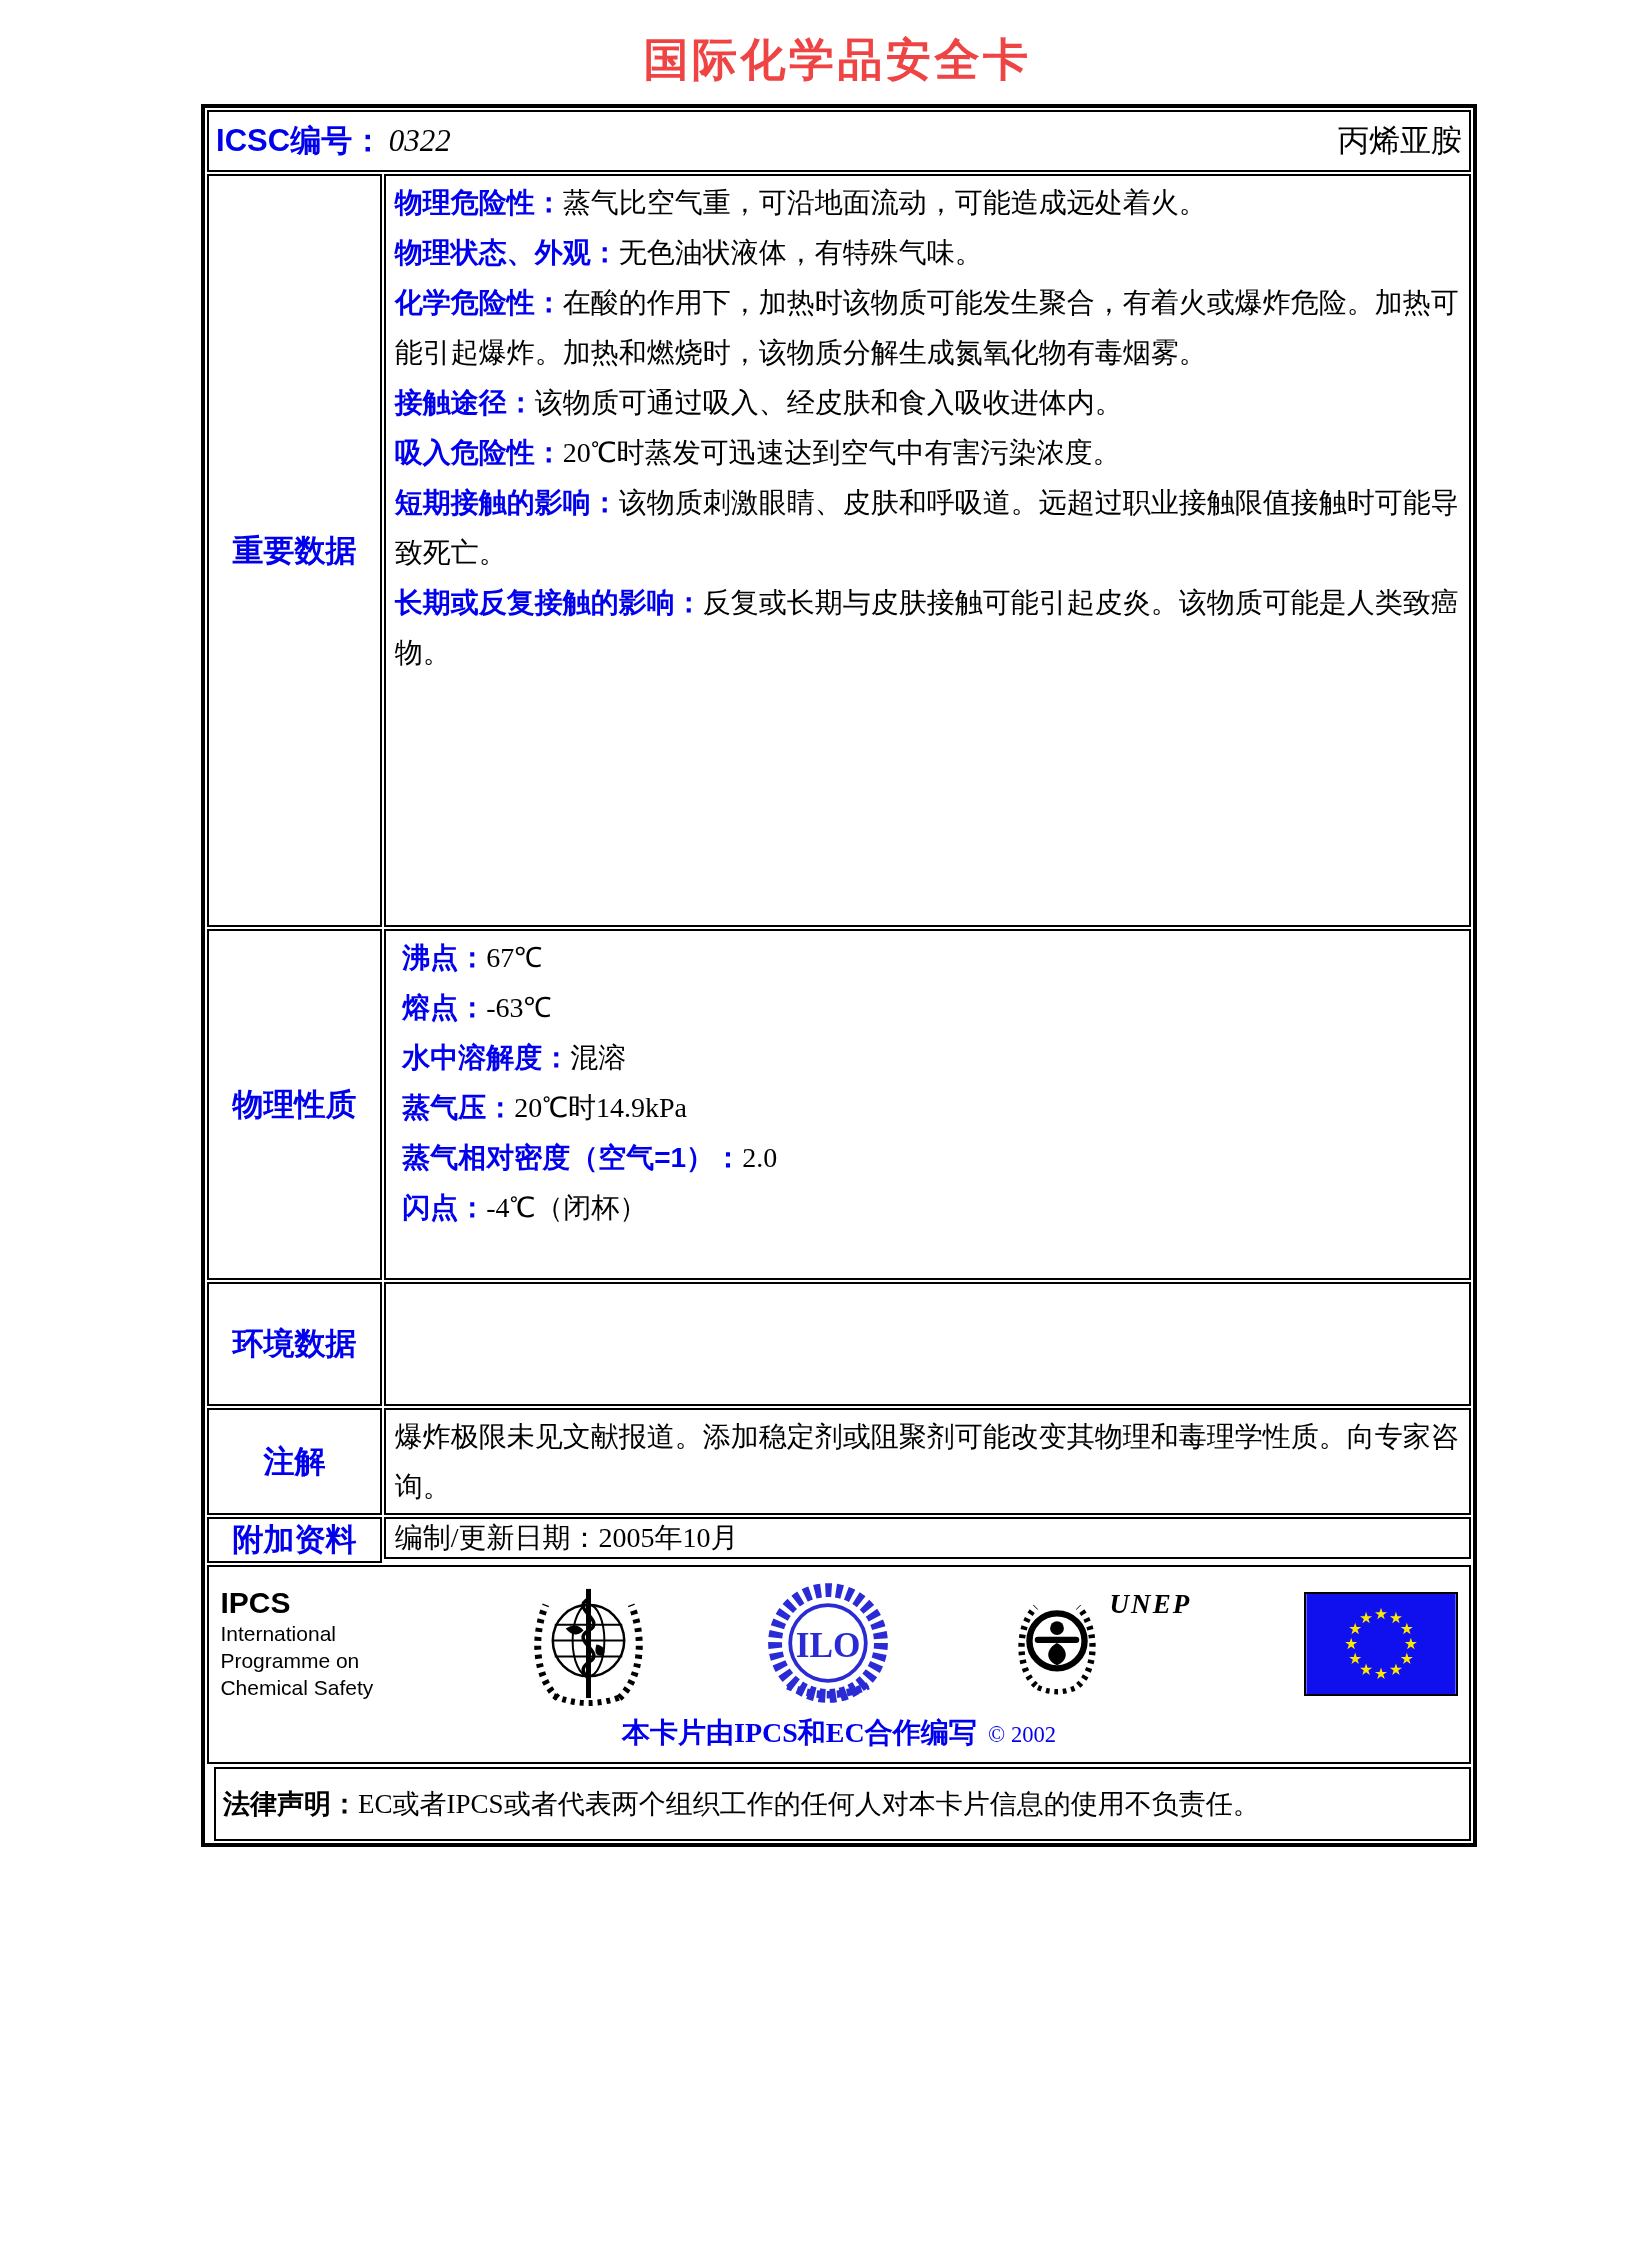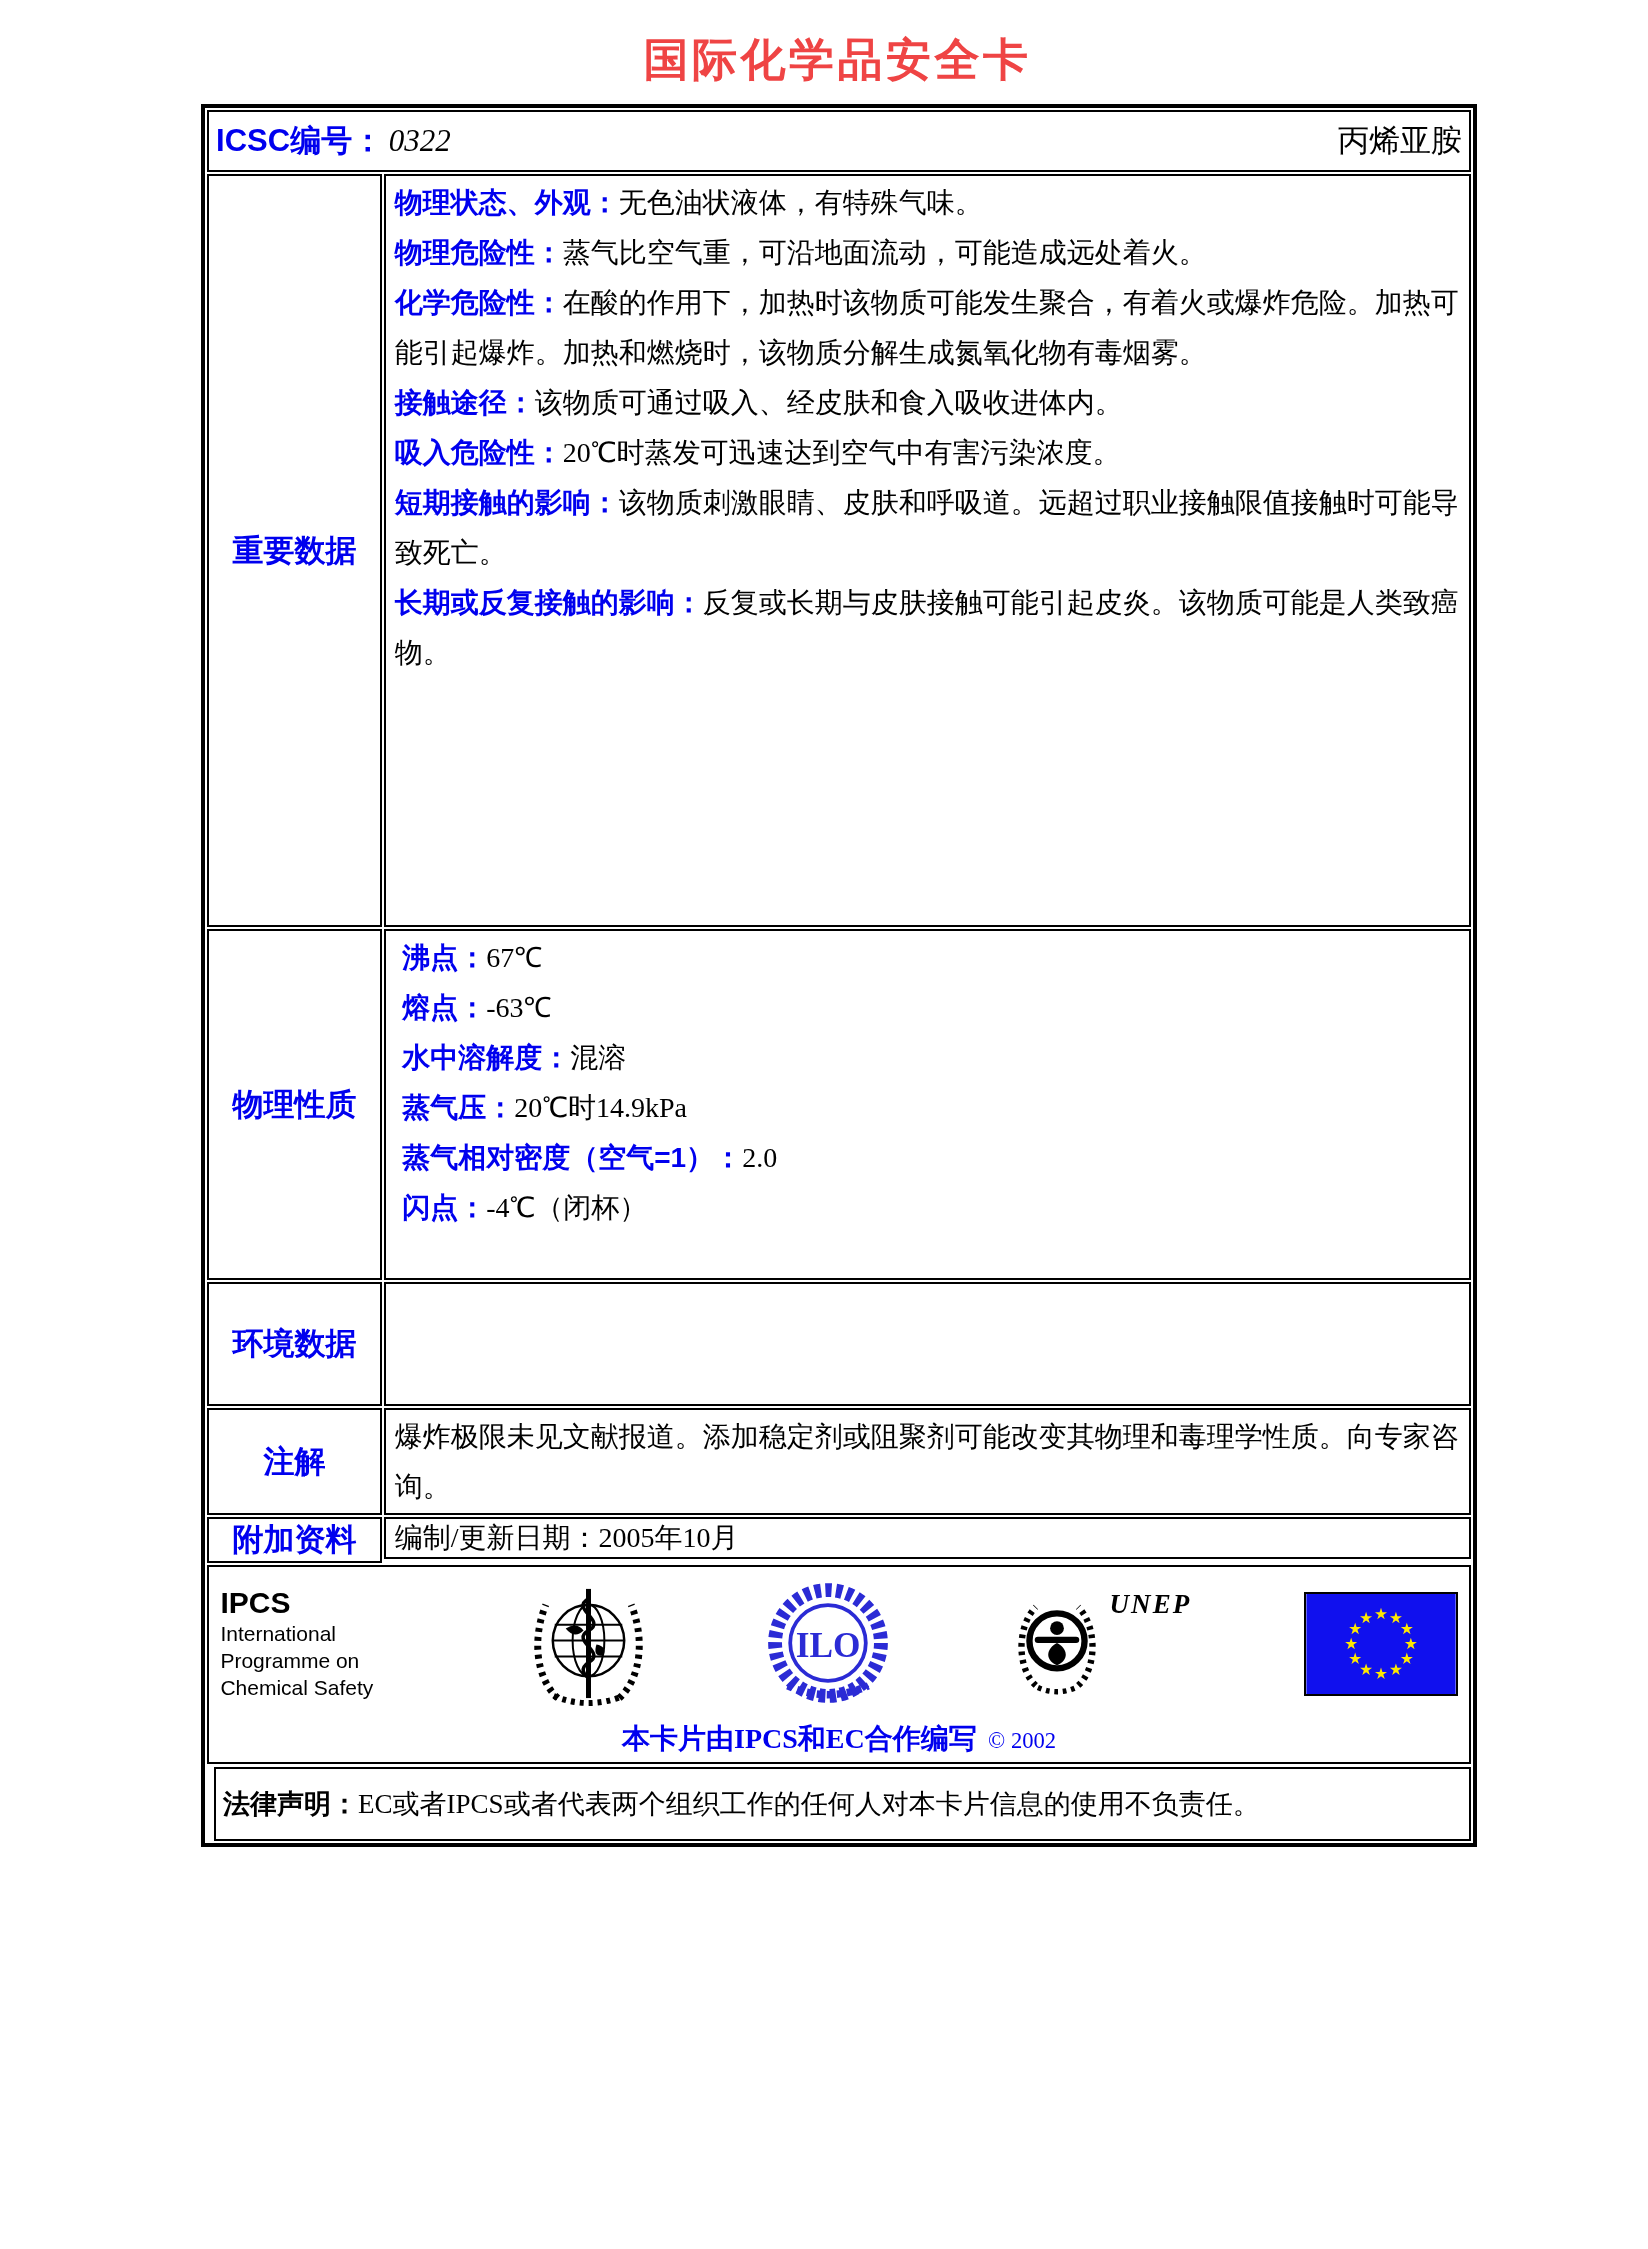--- a/index.html
+++ b/index.html
@@ -44,21 +44,21 @@
         padding:10px 11.3px 4.2px 11.3px;}
   .logo-strip{display:flex;align-items:center;justify-content:space-between;}
   .ipcs-block{width:191px;font-family:"Liberation Sans",sans-serif;color:#000;}
   .ipcs-title{font-size:30px;font-weight:bold;line-height:34px;}
   .ipcs-line{font-size:21px;line-height:27px;}
   .unep-block{display:flex;flex-direction:row;align-items:flex-start;font-style:italic;}
   .unep-label{font-size:27px;font-weight:bold;letter-spacing:2.1px;
         font-family:"Liberation Serif",serif;color:#000;line-height:28px;}
   .eu-flag{border:2.1px solid #000;line-height:0;}
   .credit-line{text-align:center;color:#0000ee;font-size:28px;font-weight:bold;
-        margin-top:10px;font-family:"Liberation Serif",serif;}
+        margin-top:4px;font-family:"Liberation Serif",serif;}
   .credit-line .copyright{font-size:22.6px;font-weight:normal;margin-left:11.3px;}
   
   .legal-cell{height:74px;display:flex;align-items:center;padding:0 7px;font-size:27px;margin-left:7px;}
   .legal-label{font-weight:bold;font-family:"Liberation Sans",sans-serif;color:#000;
         white-space:nowrap;}
   .legal-text{color:#000;}
   svg text{font-family:"Liberation Serif",serif;}
 </style>
 </head>
 <body>
@@ -74,22 +74,22 @@
         <div class="header-left">
           <span class="klabel">ICSC编号：</span><span class="num">0322</span>
         </div>
         <div class="chem-name">丙烯亚胺</div>
       </div>
     </div>
 
     <div class="row">
       <div class="cell label-cell">重要数据</div>
       <div class="cell content-cell h-important">
+        <div class="entry"><span class="k">物理危险性：</span><span class="v">蒸气比空气重，可沿地面流动，可能造成远处着火。</span></div>
         <div class="entry"><span class="k">物理状态、外观：</span><span class="v">无色油状液体，有特殊气味。</span></div>
-        <div class="entry"><span class="k">物理危险性：</span><span class="v">蒸气比空气重，可沿地面流动，可能造成远处着火。</span></div>
         <div class="entry"><span class="k">化学危险性：</span><span class="v">在酸的作用下，加热时该物质可能发生聚合，有着火或爆炸危险。加热可能引起爆炸。加热和燃烧时，该物质分解生成氮氧化物有毒烟雾。</span></div>
         <div class="entry"><span class="k">接触途径：</span><span class="v">该物质可通过吸入、经皮肤和食入吸收进体内。</span></div>
         <div class="entry"><span class="k">吸入危险性：</span><span class="v">20℃时蒸发可迅速达到空气中有害污染浓度。</span></div>
         <div class="entry"><span class="k">短期接触的影响：</span><span class="v">该物质刺激眼睛、皮肤和呼吸道。远超过职业接触限值接触时可能导致死亡。</span></div>
         <div class="entry"><span class="k">长期或反复接触的影响：</span><span class="v">反复或长期与皮肤接触可能引起皮炎。该物质可能是人类致癌物。</span></div>
       </div>
     </div>
 
     <div class="row">
       <div class="cell label-cell">物理性质</div>

